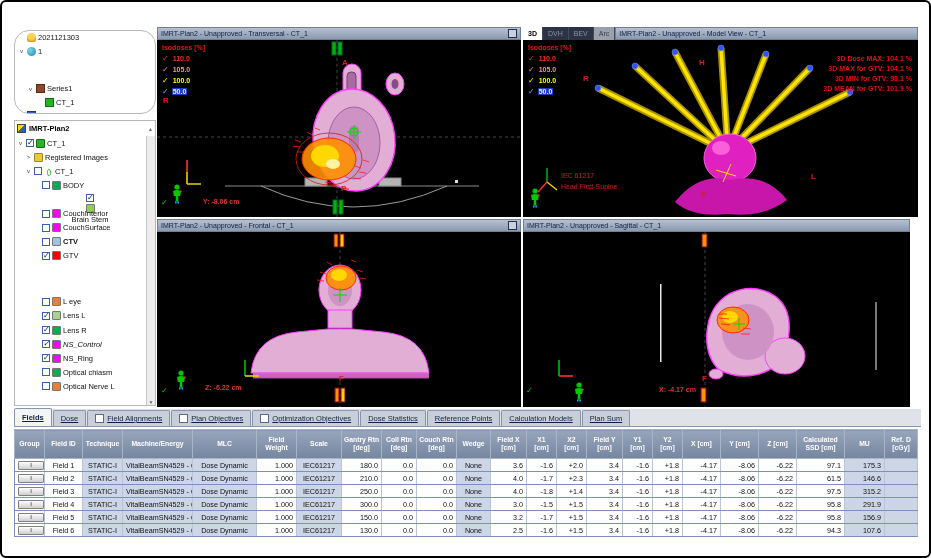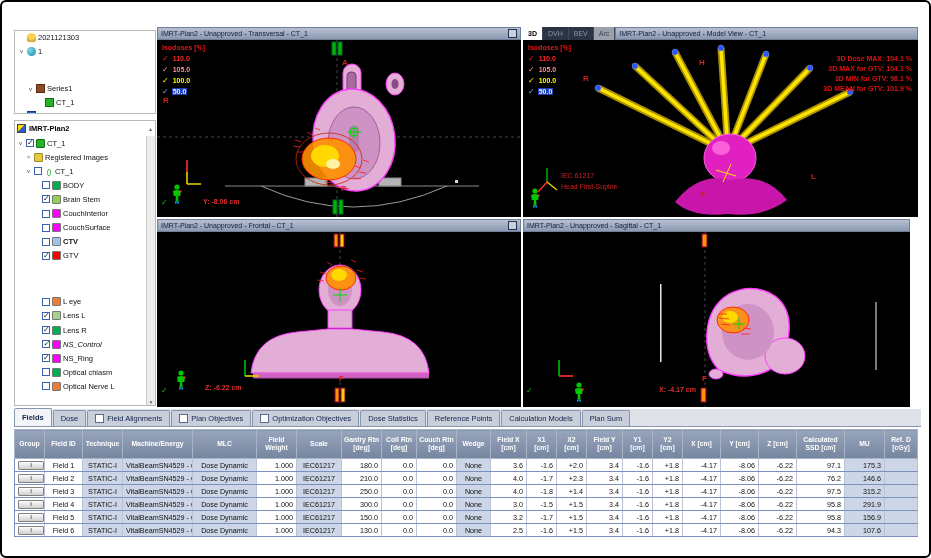--- a/index.html
+++ b/index.html
@@ -1,20 +1,20 @@
 <!DOCTYPE html>
 <html><head>
 <meta charset="utf-8">
 <style>
   html,body{margin:0;padding:0;background:#fff;font-family:"Liberation Sans",sans-serif;}
   #stage{position:relative;width:931px;height:558px;background:#fff;border:2px solid #000;border-radius:6px;box-sizing:border-box;overflow:hidden;}
 
   
   .panel{position:absolute;background:#fff;border:1px solid #b8b8b8;box-sizing:border-box;overflow:hidden;}
-  #patient-panel{left:12px;top:28px;width:142px;height:84px;}
+  #patient-panel{left:12px;top:28px;width:142px;height:84px;border-radius:15px;}
   #structure-panel{left:12px;top:118px;width:142px;height:286px;}
   .tree-row{display:flex;align-items:center;gap:2px;height:13.5px;font-size:7.5px;color:#111;white-space:nowrap;cursor:default;}
   .tree-row.sel{background:#30589c;color:#fff;}
   .exp{width:7px;font-size:6px;color:#444;text-align:center;flex:0 0 auto;}
   .tree-row.sel .exp{color:#ddd;}
   .ticon{width:9px;height:9px;display:inline-block;flex:0 0 auto;box-sizing:border-box;}
   .ticon[data-icon=patient]{background:radial-gradient(circle at 50% 32%,#ffd24d 42%,#b8860b 100%);border-radius:50% 50% 25% 25%;}
   .ticon[data-icon=study]{background:radial-gradient(circle at 35% 35%,#7fd8ec,#1a84a8);border-radius:50%;}
   .ticon[data-icon=series]{background:#8a4a2a;border:1px solid #5a2a12;}
   .ticon[data-icon=ct]{background:#27b327;border:1px solid #0f6f0f;}
@@ -57,21 +57,21 @@
   .vtab{padding:0 5px;font-size:7px;color:#8a94a8;background:#2c3444;border-right:1px solid #414b5e;display:flex;align-items:center;}
   .vtab.on{background:#fff;color:#000;font-weight:bold;}
   .vtab:last-child{background:#9aa0ac;color:#3a3f48;}
   #mv-header{display:flex;height:13px;}
   #mv-title{flex:1;}
   .dash{stroke:#575757;stroke-width:0.8;stroke-dasharray:3 3;}
 
   
   #bottom-panel{position:absolute;left:12px;top:407px;width:907px;height:145px;background:#fff;}
   #btabs{display:flex;align-items:flex-end;height:17px;background:#dfe2e8;border-bottom:1px solid #8896ad;}
-  .btab{display:flex;align-items:center;gap:3px;height:15px;padding:0 7px;font-size:7.5px;color:#10204a;background:#c9cfda;border:1px solid #8896ad;border-bottom:none;border-radius:2px 2px 0 0;margin-right:1px;white-space:nowrap;}
+  .btab{display:flex;align-items:center;gap:3px;height:15px;padding:0 7px;font-size:7.5px;color:#10204a;background:#c9cfda;border:1px solid #8896ad;border-bottom:none;border-radius:2px 2px 0 0;margin-right:1px;white-space:nowrap;text-decoration:underline;}
   .btab.on{background:#f2f4f7;font-weight:bold;height:17px;}
   .tcb{width:7px;height:7px;border:1px solid #5a6a8a;background:#fff;}
   #fields-table{border-collapse:collapse;table-layout:fixed;width:903px;margin-top:2px;}
   #fields-table th{background:linear-gradient(#97a5bc,#76869f);color:#fff;font-size:6.8px;font-weight:bold;border:1px solid #a8b4c8;padding:1px 1px;height:26px;text-align:center;white-space:pre-line;line-height:1.2;overflow:hidden;}
   #fields-table td{font-size:7.2px;color:#101010;height:12px;padding:0 3px;border-right:1px solid #b9c4d6;border-bottom:1px solid #7c90c0;white-space:nowrap;overflow:hidden;text-align:right;background:#fff;}
   #fields-table td:nth-child(1){text-align:center;}
   #fields-table td:nth-child(2),#fields-table td:nth-child(3),#fields-table td:nth-child(4),
   #fields-table td:nth-child(5),#fields-table td:nth-child(7),#fields-table td:nth-child(11){text-align:center;}
   #fields-table td:nth-child(3),#fields-table td:nth-child(4),#fields-table td:nth-child(5),
   #fields-table td:nth-child(7),#fields-table td:nth-child(11),#fields-table td:nth-child(22),
@@ -154,21 +154,21 @@
     <span class="cb"></span>
     <span class="sic" data-icon="structset"></span>
     <span class="lbl">CT_1</span>
   </div>
         <div class="srow" style="padding-left: 18px;">
     <span class="exp"></span>
     <span class="cb"></span>
     <span class="sic" style="background: rgb(0, 176, 80);"></span>
     <span class="lbl">BODY</span>
   </div>
-        <div class="srow" style="padding-left: 18px;">
+        <div class="srow" style="padding-left: 18px; flex-direction: column;">
     <span class="exp"></span>
     <span class="cb on"></span>
     <span class="sic" style="background: rgb(146, 208, 80);"></span>
     <span class="lbl">Brain Stem</span>
   </div>
         <div class="srow" style="padding-left: 18px;">
     <span class="exp"></span>
     <span class="cb"></span>
     <span class="sic" style="background: rgb(255, 0, 255);"></span>
     <span class="lbl">CouchInterior</span>
@@ -656,21 +656,21 @@
             <td>None</td>
             <td>4.0</td>
             <td>-1.7</td>
             <td>+2.3</td>
             <td>3.4</td>
             <td>-1.6</td>
             <td>+1.8</td>
             <td>-4.17</td>
             <td>-8.06</td>
             <td>-6.22</td>
-            <td>76.2</td>
+            <td>61.5</td>
             <td>146.6</td>
             <td></td>
           </tr>
           <tr>
             <td><button class="grp-btn">I</button></td>
             <td>Field 3</td>
             <td>STATIC-I</td>
             <td>VitalBeamSN4529 - 6X</td>
             <td>Dose Dynamic</td>
             <td>1.000</td>

